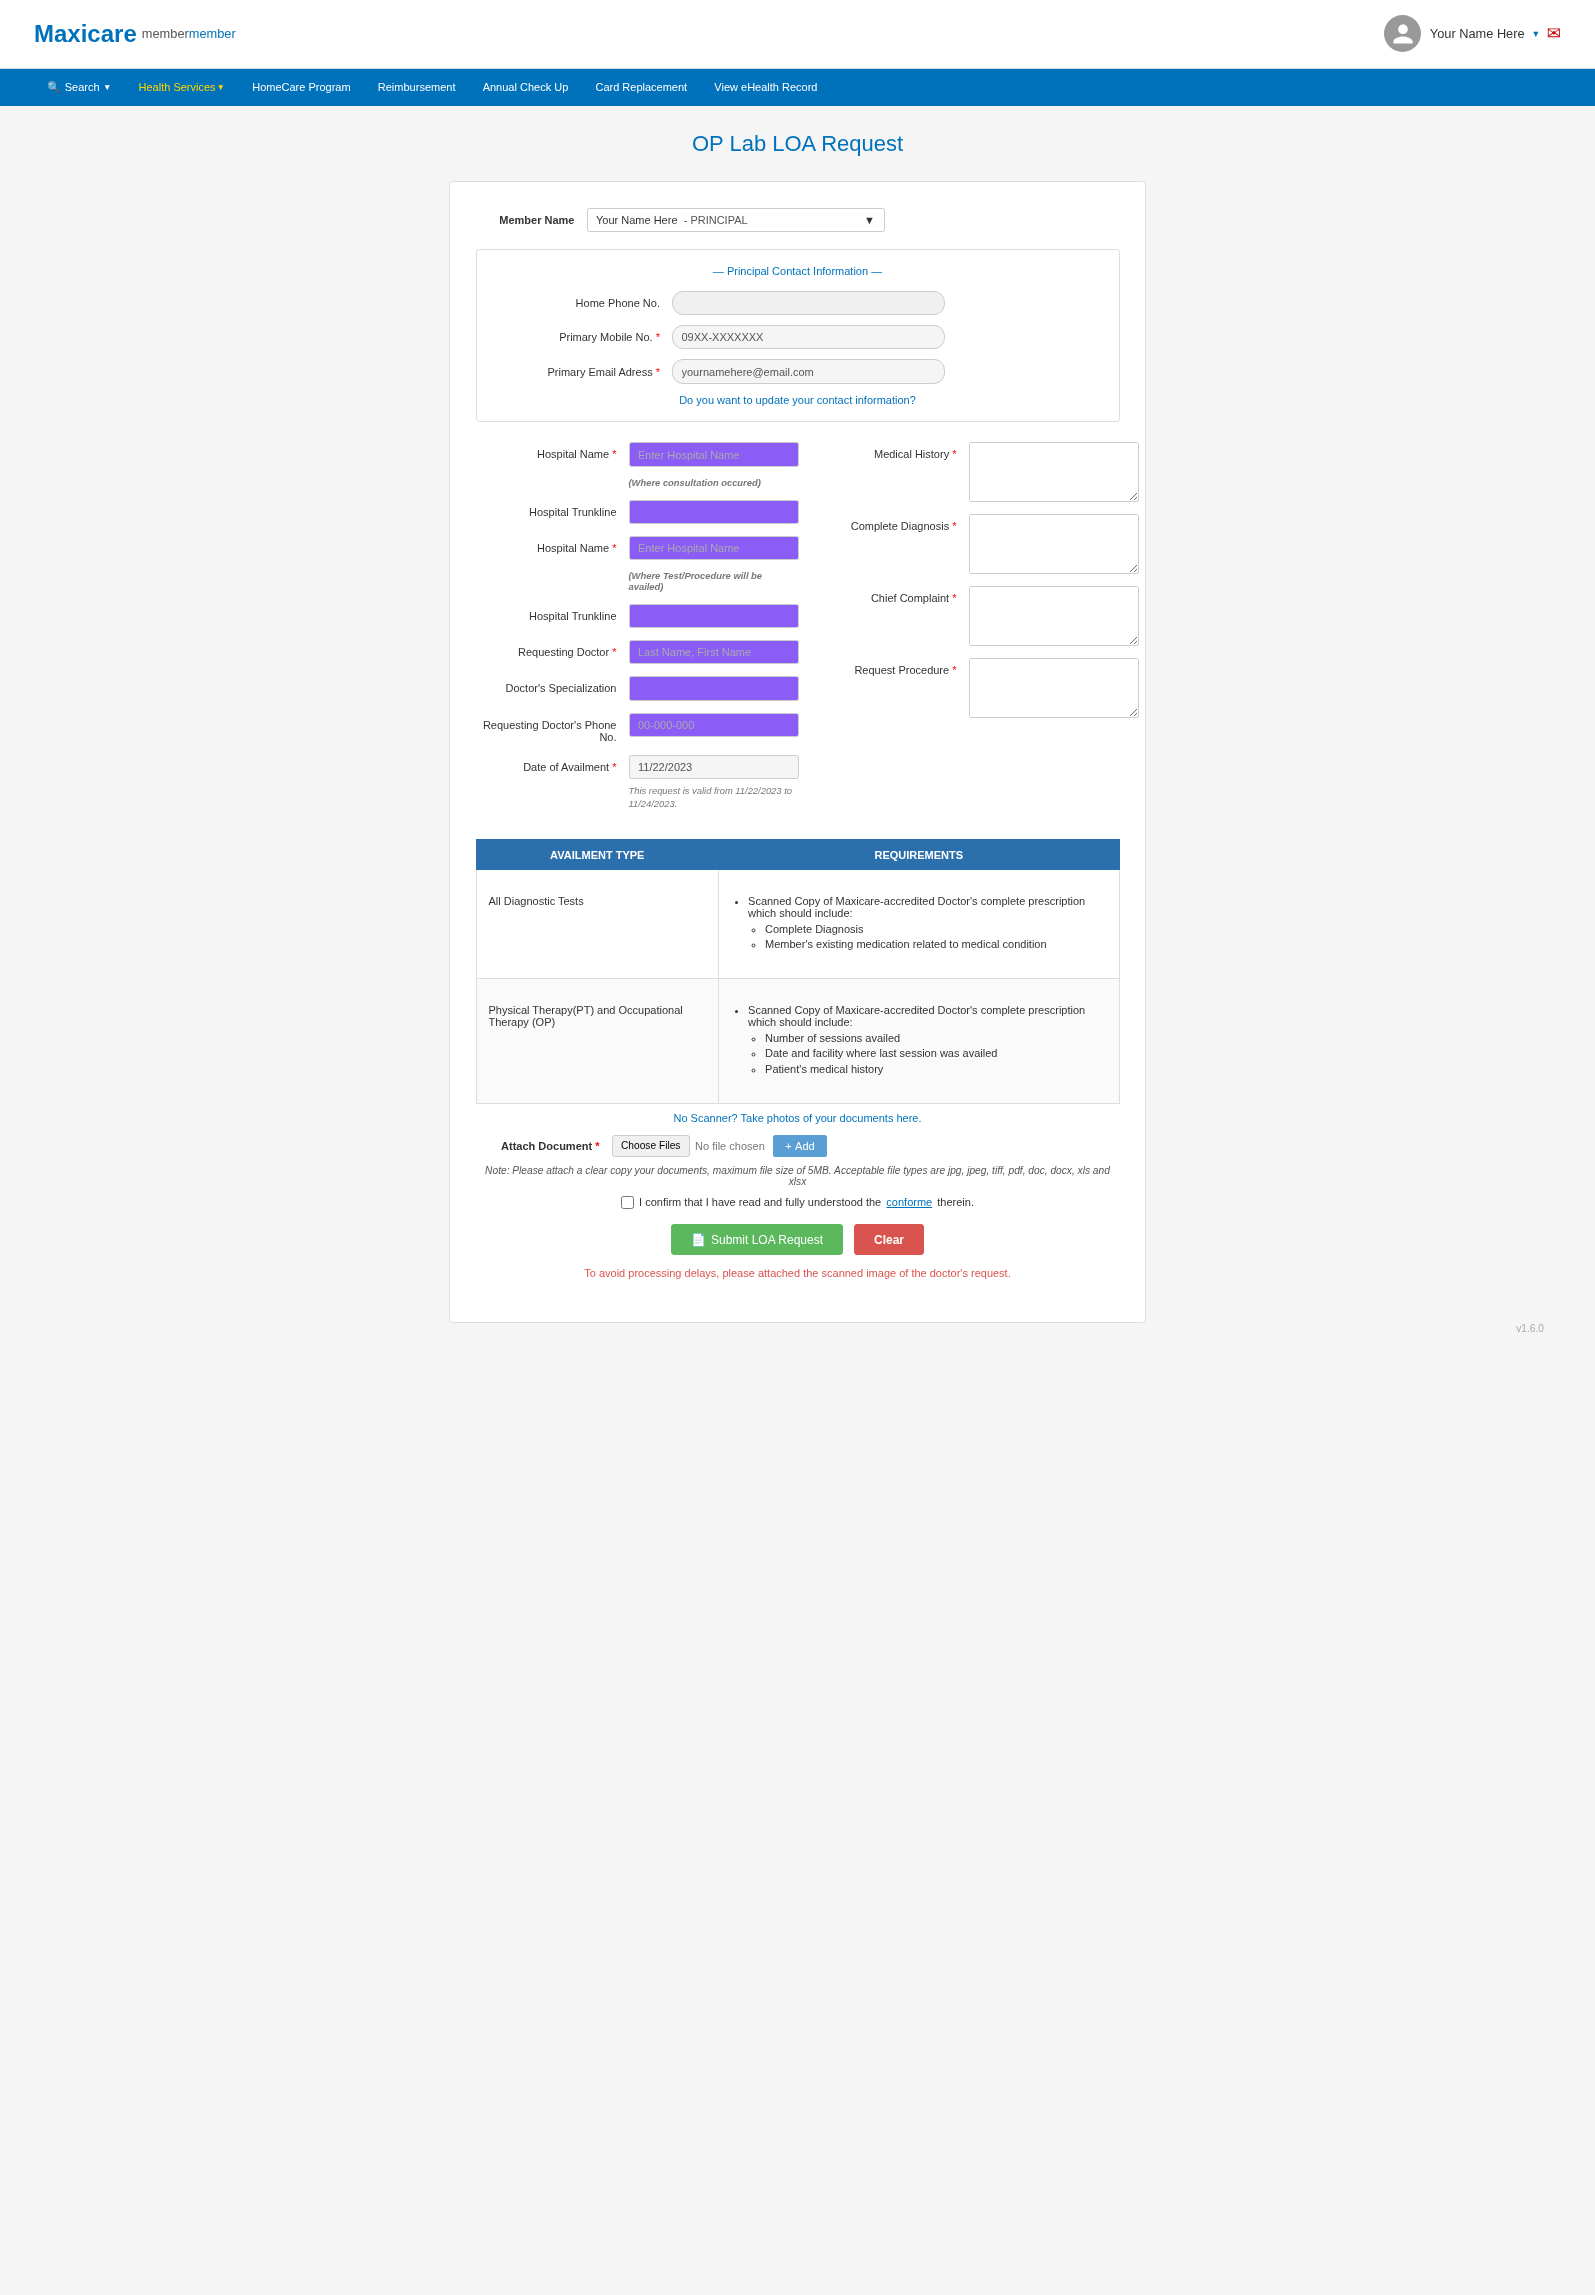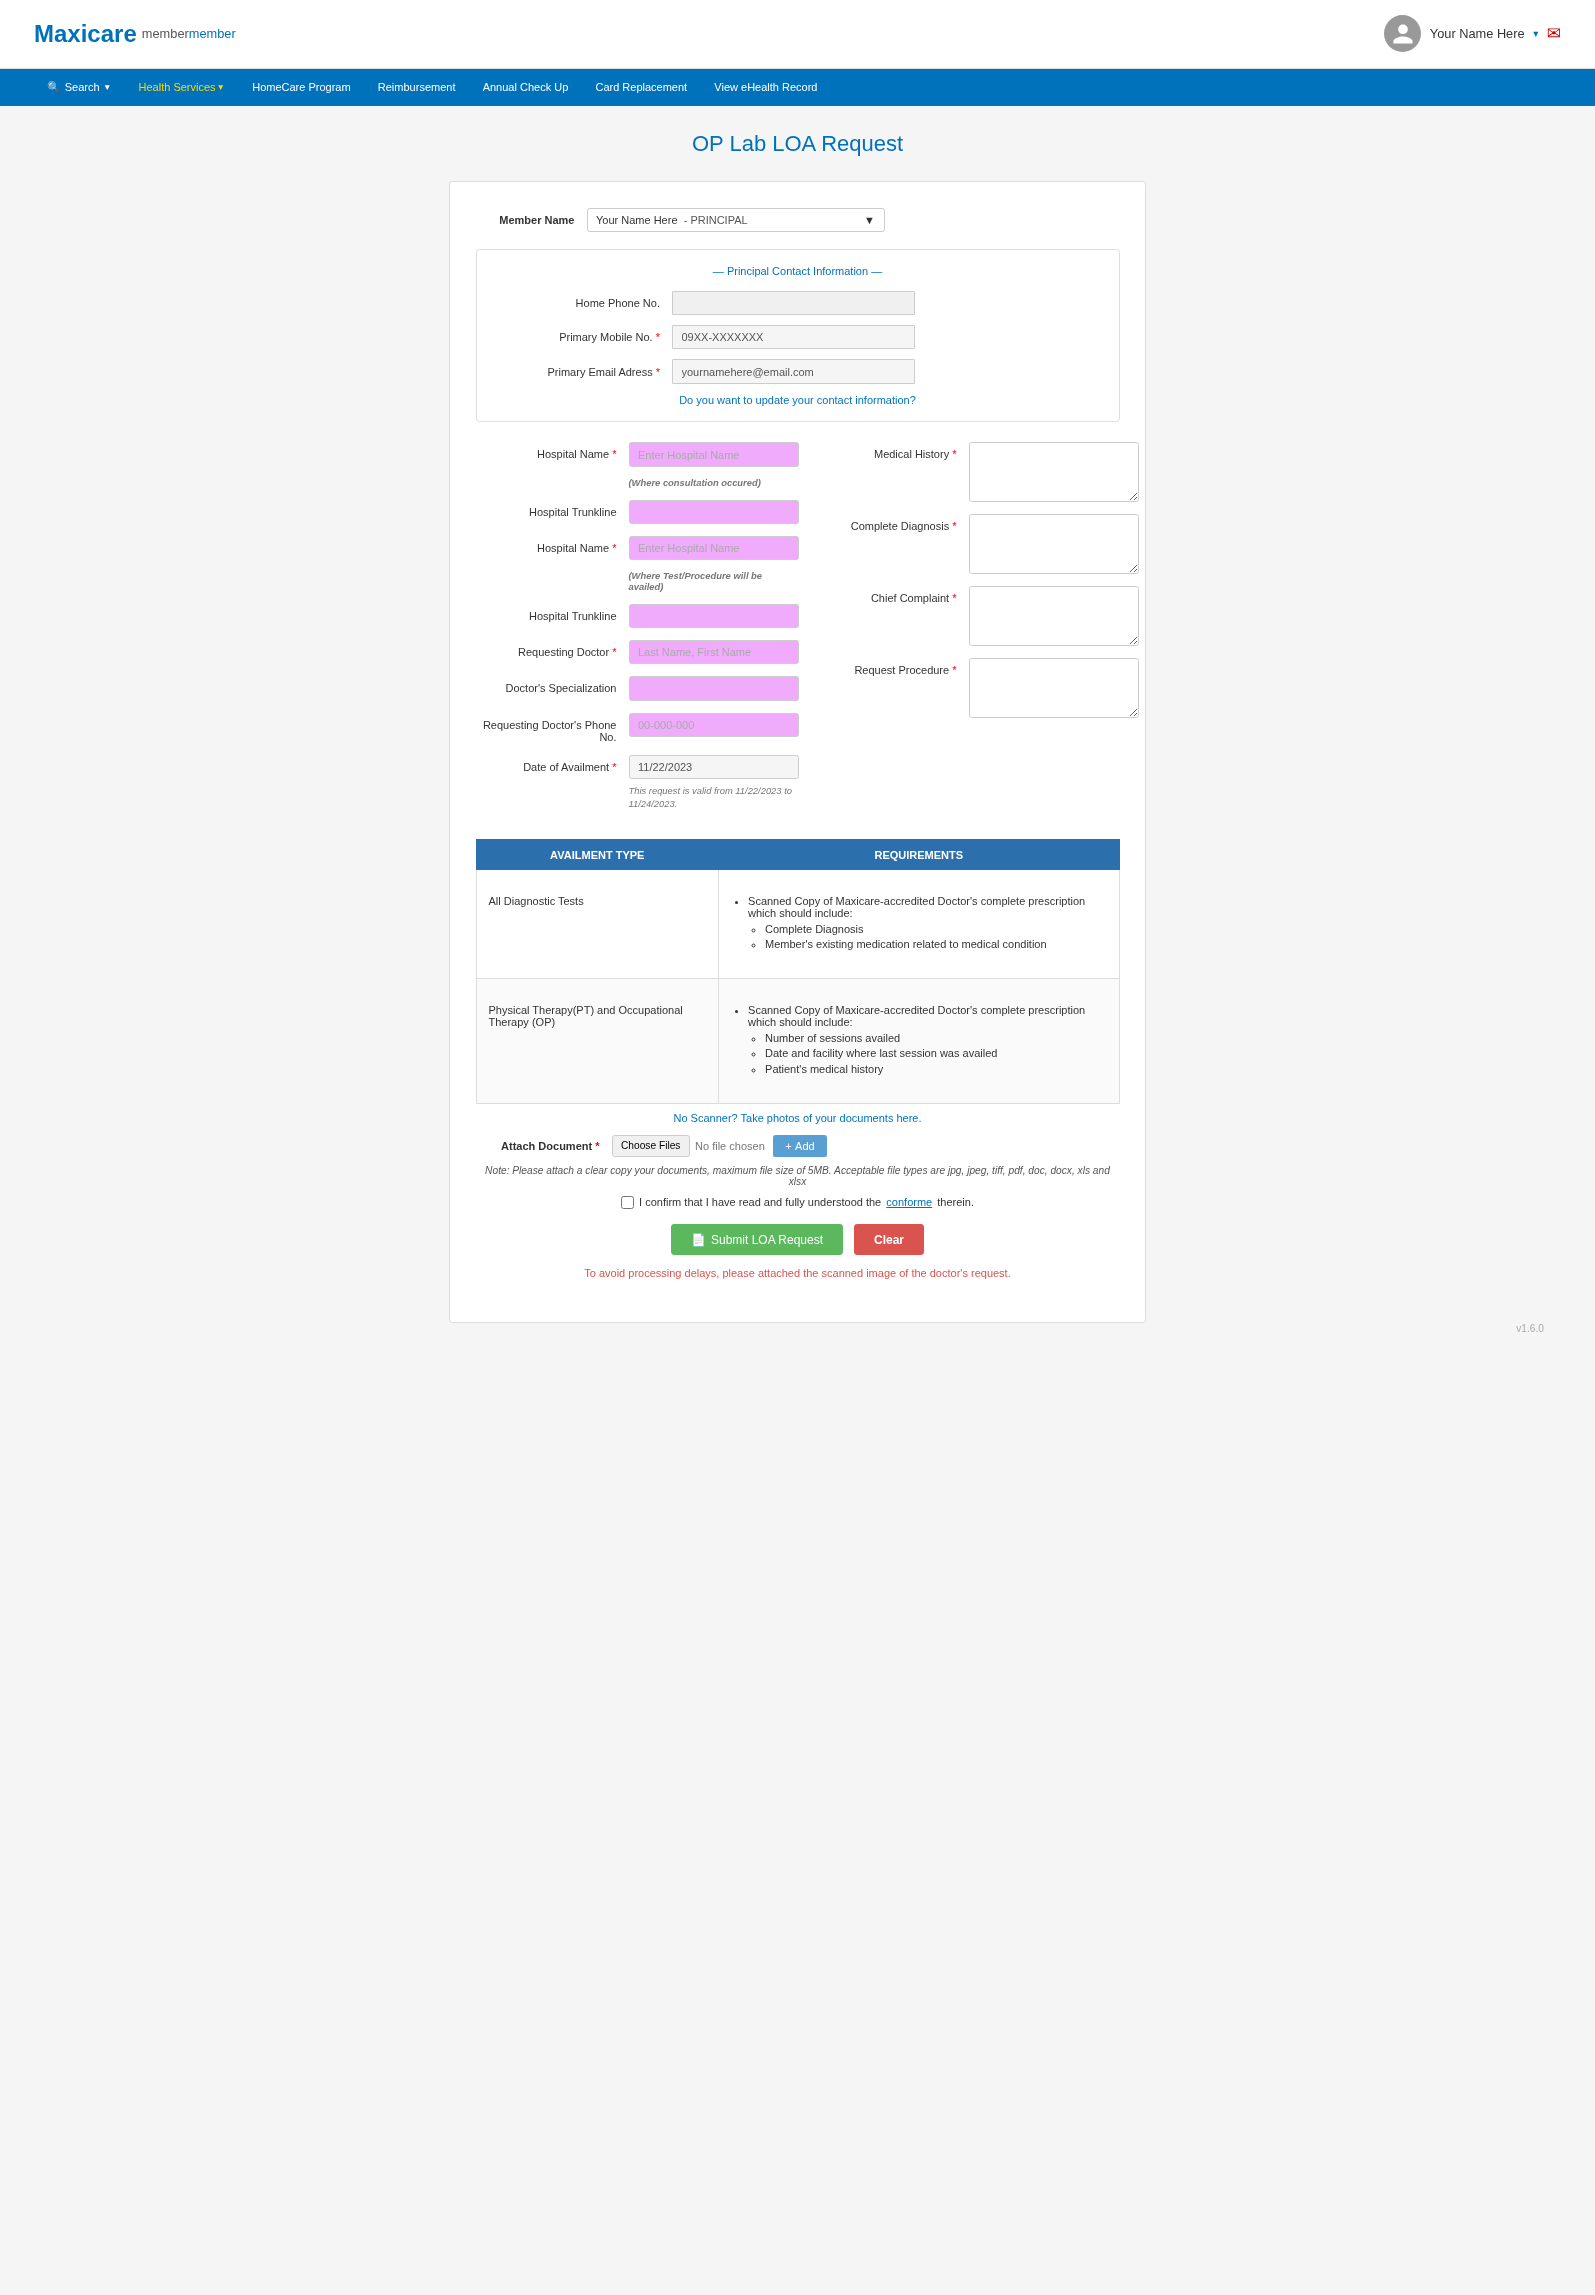--- a/index.html
+++ b/index.html
@@ -33,33 +33,33 @@
     .member-label { font-weight: bold; font-size: 11px; width: 111px; text-align: right; padding-right: 12px; }
     .member-select { border: 0.9px solid #ccc; padding: 5.1px 8.5px; font-size: 11px; width: 298px; border-radius: 2.6px; background: #fff; cursor: pointer; display: flex; align-items: center; justify-content: space-between; }
 
     
     .contact-box { border: 0.9px solid #ddd; border-radius: 3.4px; padding: 15.3px 25.5px; margin-bottom: 20.4px; }
     .contact-box-title { text-align: center; color: #0072bc; font-size: 11px; margin-bottom: 13.6px; }
     .contact-box-title::before { content: '— '; }
     .contact-box-title::after { content: ' —'; }
     .contact-row { display: flex; align-items: center; margin-bottom: 10.2px; }
     .contact-label { font-size: 11px; width: 170px; text-align: right; padding-right: 12px; }
-    .contact-input { border: 0.9px solid #ccc; padding: 5.1px 8.5px; font-size: 11px; width: 243px; border-radius: 1px; background: #f5f5f5; color: #555; }
+    .contact-input { border: 0.9px solid #ccc; padding: 5.1px 8.5px; font-size: 11px; width: 273px; border-radius: 11px; background: #f5f5f5; color: #555; }
     .contact-input.readonly { background: #f0f0f0; }
     .update-link { text-align: center; color: #0072bc; font-size: 11px; cursor: pointer; margin-top: 5.1px; }
 
     
     .form-two-col { display: flex; gap: 17px; }
     .form-left { flex: 1; }
     .form-right { flex: 1; }
 
     .field-group { margin-bottom: 12px; }
     .field-row { display: flex; align-items: flex-start; margin-bottom: 5.1px; }
     .field-label { font-size: 11px; width: 153px; text-align: right; padding-right: 12px; padding-top: 6px; flex-shrink: 0; }
-    .field-input { border: 0.9px solid #ccc; padding: 5.1px 8.5px; font-size: 11px; width: 170px; border-radius: 2.6px; background: #f0abfc; }
+    .field-input { border: 0.9px solid #ccc; padding: 5.1px 8.5px; font-size: 11px; width: 170px; border-radius: 2.6px; background: #8b5cf6; }
     .field-input::placeholder { color: #aaa; }
     .field-hint { font-size: 9.4px; color: #777; font-style: italic; margin-left: 153px; margin-top: 10px; font-weight: bold; }
 
     
     .right-field-row { display: flex; align-items: flex-start; margin-bottom: 12px; }
     .right-label { font-size: 11px; width: 153px; text-align: right; padding-right: 12px; padding-top: 6px; flex-shrink: 0; }
     .right-textarea { border: 0.9px solid #ccc; padding: 5.1px 6.8px; font-size: 11px; width: 170px; height: 60px; border-radius: 2.6px; resize: vertical; }
 
     .date-input { border: 0.9px solid #ccc; padding: 5.1px 8.5px; font-size: 11px; width: 170px; border-radius: 2.6px; background: #f5f5f5; color: #555; }
     .validity-note { font-size: 9.4px; color: #777; font-style: italic; margin-left: 153px; margin-top: 3.4px; line-height: 1.4; }

